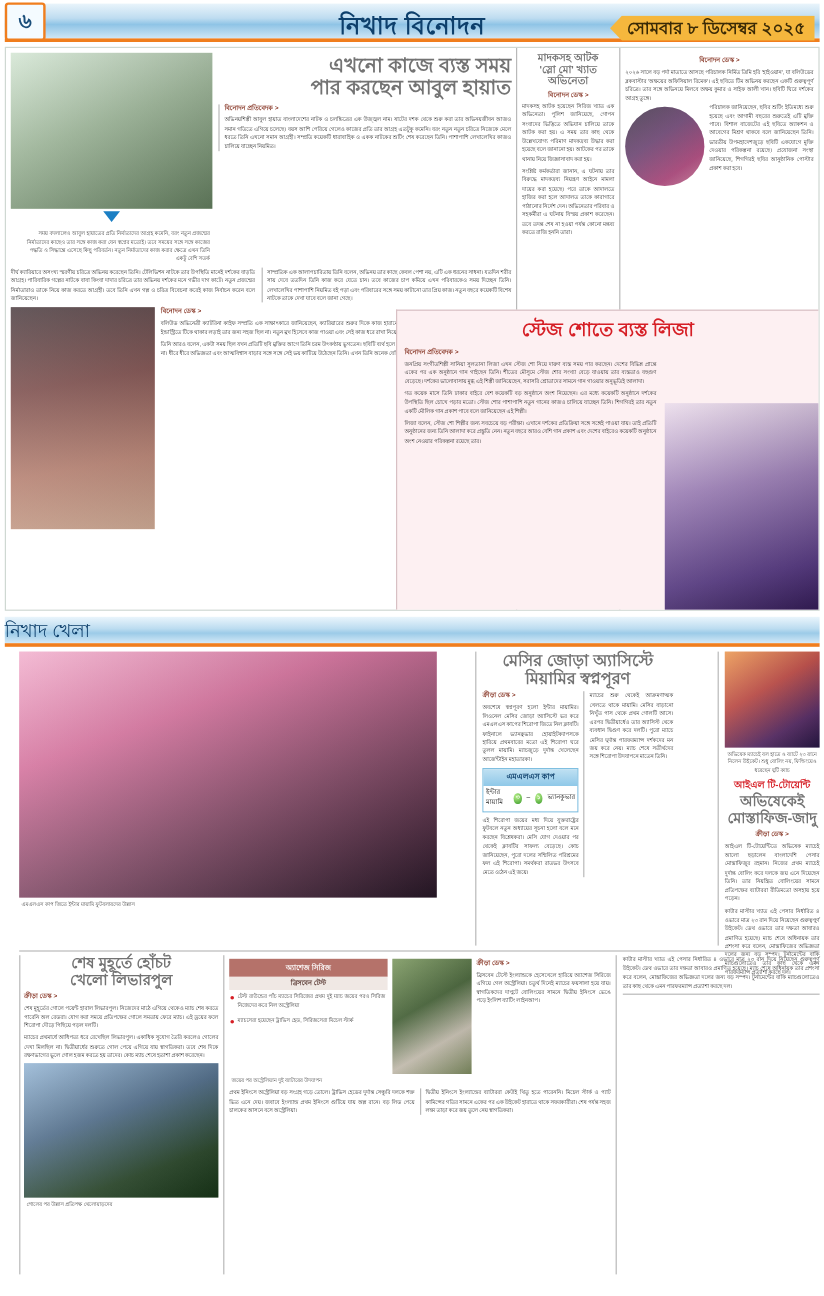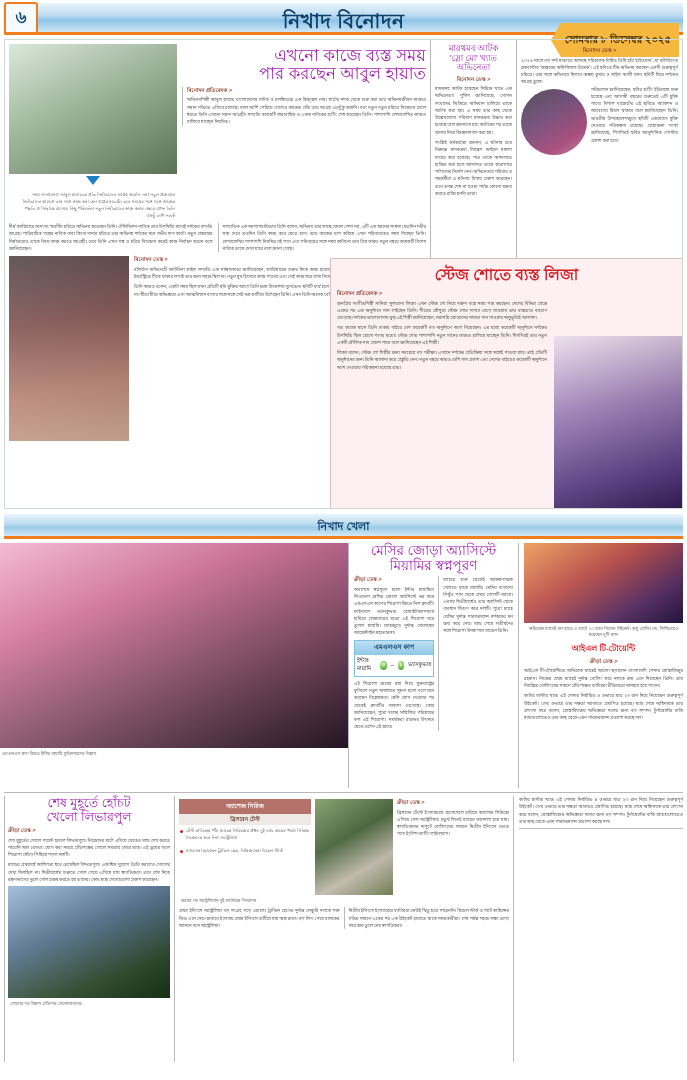--- a/index.html
+++ b/index.html
@@ -15,27 +15,27 @@
   
   .masthead { position:relative; height:32px; margin:3px 4px 0 4px;
     background:linear-gradient(180deg,#e9f4fb 0%,#bedcf0 42%,#8fc4e6 60%,#cfe6f5 100%);
     border-bottom:3px solid #f07e1e; }
   .pageno { position:absolute; left:0; top:-1px; width:34px; height:32px;
     background:#f4fbff; border:2px solid #f07e1e; border-radius:3px;
     display:flex; align-items:center; justify-content:center;
     font-size:17px; color:#1a4e7a; font-weight:bold; }
   .masthead-title { position:absolute; left:0; right:0; top:3px; text-align:center;
     font-size:20px; font-weight:bold; color:#0d3f6b; letter-spacing:.5px; }
-  .datebadge { position:absolute; right:4px; top:20px; height:34px;
-    background:#f5b73d; color:#3a2a06; font-size:10px; font-weight:bold;
+  .datebadge { position:absolute; right:4px; top:10px; height:21px;
+    background:#f5b73d; color:#3a2a06; font-size:14px; font-weight:bold;
     display:flex; align-items:center; padding:0 8px 0 14px;
     clip-path:polygon(10px 0,100% 0,100% 100%,10px 100%,0 50%); }
 
   
-  .hl { color:#a21caf; font-weight:normal; line-height:1.12; text-align:center; }
+  .hl { color:#737373; font-weight:bold; line-height:1.12; text-align:center; }
   .byline { font-size:5.4px; color:#8a3a2a; font-weight:bold; margin-bottom:1.5px; }
   .body-txt { font-size:4.5px; line-height:1.62; color:#2b2b2b; text-align:justify;
     hyphens:auto; word-spacing:-.3px; }
   .photo { background:#b9c6d2; position:relative; overflow:hidden; }
   .photo::after { content:""; position:absolute; inset:0;
     background:linear-gradient(135deg,rgba(255,255,255,.22),rgba(0,0,0,.18)); }
   .vrule { border-left:1px solid #b9b9b9; }
 
   
   .ent { position:relative; margin:4px 4px 0 4px; height:470px;
@@ -76,25 +76,25 @@
   .liza-head { font-size:15.5px; font-weight:bold; color:#d61f26;
     text-align:center; padding:4px 0 1px 0; }
   .liza-body { padding:0 6px; }
   .liza-photo { position:absolute; right:0; bottom:0; width:128px; height:172px;
     background:linear-gradient(170deg,#e8d8e8 0%,#9b7ab8 40%,#5a3a8a 80%,#3a2060 100%); }
 
   
   .sbanner { position:relative; height:25px; margin:5px 4px 0 4px;
     background:linear-gradient(180deg,#eaf5fc 0%,#bcdcf0 45%,#9ccbe8 62%,#d4e9f7 100%);
     border-bottom:3px solid #f07e1e; }
-  .sbanner-title { text-align:center; font-size:11px; font-weight:bold;
+  .sbanner-title { text-align:left; font-size:15px; font-weight:normal;
     color:#0d3f6b; line-height:25px; }
 
   
-  .sports { margin:4px 4px 0 0; display:flex; height:245px; }
+  .sports { margin:4px 4px 0 16px; display:flex; height:245px;gap:32px; }
   .s-left { width:348px; }
   .mls-photo { width:100%; height:205px;
     background:linear-gradient(160deg,#f0a8c8 0%,#d86a9a 30%,#8a4a6a 60%,#2a1a2a 100%); }
   .mls-cap { font-size:4.3px; color:#444; padding:3px 2px 0 2px; line-height:1.5; }
   .s-mid { width:170px; padding:0 5px; }
   .s-mid .hl { font-size:13.5px; }
   .s-mid-cols { display:flex; gap:4px; margin-top:3px; }
   .s-mid-cols > div { flex:1; }
   .scorebox { margin:3px 0; border:1px solid #7fbfe0; }
   .scorebox-h { background:linear-gradient(180deg,#bfe0f2,#8fc8e8);
@@ -106,21 +106,21 @@
     display:flex;align-items:center;justify-content:center;
     font-size:5px;color:#fff;font-weight:bold; }
   .s-right { flex:1; padding-left:5px; }
   .mustafiz-photo { width:100%; height:80px;
     background:linear-gradient(150deg,#e88a3a 0%,#c0403a 40%,#5a2a6a 75%,#2a1a4a 100%); }
   .kicker { text-align:center; font-size:8px; font-weight:bold; color:#d61f26;
     margin:3px 0 1px 0; }
   .s-right .hl { font-size:12px; }
 
   
-  .bottom { margin:4px 4px 0 4px; display:flex; height:270px; border-top:1px solid #b9b9b9; padding-top:3px;justify-content:space-between; }
+  .bottom { margin:4px 4px 0 16px; display:flex; height:270px; border-top:1px solid #b9b9b9; padding-top:3px;justify-content:space-between; }
   .b-liv { width:170px; padding-right:4px; }
   .b-liv .hl { font-size:12.5px; }
   .liv-photo { width:100%; height:112px; margin-top:3px;
     background:linear-gradient(160deg,#8aaed0 0%,#4a6a8a 40%,#2a4a2a 75%,#1a3a1a 100%); }
   .b-ash { flex:1; padding:0 4px; }
   .b-ash .hl { font-size:14px; text-align:center; }
   .ash-row { display:flex; gap:4px; margin-top:3px; }
   .ash-box { width:132px; }
   .ash-h { background:#b5726a; color:#fff; text-align:center;
     font-size:6px; font-weight:bold; padding:2px 0; }
@@ -183,21 +183,21 @@
             <div class="kat-txt">
               <div class="byline">বিনোদন ডেস্ক &gt;</div>
               <div class="body-txt">বলিউড অভিনেত্রী ক্যাটরিনা কাইফ সম্প্রতি এক সাক্ষাৎকারে জানিয়েছেন, ক্যারিয়ারের শুরুর দিকে কাজ হারানোর ভয়ে তিনি মানসিকভাবে ভীষণ ভেঙে পড়েছিলেন। ইন্ডাস্ট্রিতে টিকে থাকার লড়াই তার জন্য সহজ ছিল না। নতুন মুখ হিসেবে কাজ পাওয়া এবং সেই কাজ ধরে রাখা নিয়ে প্রতিনিয়ত উদ্বেগে থাকতেন তিনি।</div>
               <div class="body-txt" style="margin-top:3px">তিনি আরও বলেন, একটা সময় ছিল যখন প্রতিটি ছবি মুক্তির আগে তিনি চরম উৎকণ্ঠায় ভুগতেন। ছবিটি ব্যর্থ হলে পরবর্তী কাজ পাবেন কি না, সেই চিন্তা তাকে ঘুমাতে দিত না। ধীরে ধীরে অভিজ্ঞতা এবং আত্মবিশ্বাস বাড়ার সঙ্গে সঙ্গে সেই ভয় কাটিয়ে উঠেছেন তিনি। এখন তিনি অনেক বেশি স্থিতধী এবং কাজ নিয়ে নির্ভার।</div>
             </div>
           </div>
         </div>
       </div>
 
       <div class="col-drug vrule">
-        <div class="hl" style="white-space:pre-line">মারথমব আটক
+        <div class="hl" style="white-space:pre-line">মাদকসহ আটক
 'স্লো মো' খ্যাত
 অভিনেতা</div>
         <div style="margin-top:3px">
           <div class="byline" style="text-align:center">বিনোদন ডেস্ক &gt;</div>
           <div class="body-txt">মাদকসহ আটক হয়েছেন সিরিজ খ্যাত এক অভিনেতা। পুলিশ জানিয়েছে, গোপন সংবাদের ভিত্তিতে অভিযান চালিয়ে তাকে আটক করা হয়। এ সময় তার কাছ থেকে উল্লেখযোগ্য পরিমাণ মাদকদ্রব্য উদ্ধার করা হয়েছে বলে জানানো হয়। আটকের পর তাকে থানায় নিয়ে জিজ্ঞাসাবাদ করা হয়।</div>
           <div class="body-txt" style="margin-top:3px">সংশ্লিষ্ট কর্মকর্তারা জানান, এ ঘটনায় তার বিরুদ্ধে মাদকদ্রব্য নিয়ন্ত্রণ আইনে মামলা দায়ের করা হয়েছে। পরে তাকে আদালতে হাজির করা হলে আদালত তাকে কারাগারে পাঠানোর নির্দেশ দেন। অভিনেতার পরিবার ও সহকর্মীরা এ ঘটনায় বিস্ময় প্রকাশ করেছেন। তবে তদন্ত শেষ না হওয়া পর্যন্ত কোনো মন্তব্য করতে রাজি হননি তারা।</div>
         </div>
       </div>
 
       <div class="col-akshay vrule">
@@ -252,20 +252,22 @@
         <div class="vrule" style="padding-left:4px">
           <div class="body-txt">ম্যাচের শুরু থেকেই আক্রমণাত্মক খেলতে থাকে মায়ামি। মেসির বাড়ানো নিখুঁত পাস থেকে প্রথম গোলটি আসে। এরপর দ্বিতীয়ার্ধেও তার অ্যাসিস্ট থেকে ব্যবধান দ্বিগুণ করে দলটি। পুরো ম্যাচে মেসির দুর্দান্ত পারফরম্যান্স দর্শকদের মন জয় করে নেয়। ম্যাচ শেষে সতীর্থদের সঙ্গে শিরোপা উদযাপনে মাতেন তিনি।</div>
         </div>
       </div>
     </div>
 
     <div class="s-right vrule">
       <div class="photo mustafiz-photo"></div>
       <div class="mls-cap" style="text-align:center">অভিষেক ম্যাচেই বল হাতে ও ব্যাটে ২৩ রানে নিলেন উইকেট। শুধু বোলিং নয়, ফিল্ডিংয়েও ধরেছেন দুটি ক্যাচ</div>
       <div class="kicker">আইএল টি-টোয়েন্টি</div>
+      <div class="hl" style="white-space:pre-line">অভিষেকেই
+মোস্তাফিজ-জাদু</div>
       <div class="byline" style="text-align:center;margin-top:3px">ক্রীড়া ডেস্ক &gt;</div>
       <div class="body-txt">আইএল টি-টোয়েন্টিতে অভিষেক ম্যাচেই আলো ছড়ালেন বাংলাদেশি পেসার মোস্তাফিজুর রহমান। নিজের প্রথম ম্যাচেই দুর্দান্ত বোলিং করে দলকে জয় এনে দিয়েছেন তিনি। তার নিয়ন্ত্রিত বোলিংয়ের সামনে প্রতিপক্ষের ব্যাটাররা রীতিমতো অসহায় হয়ে পড়েন।</div>
       <div class="body-txt" style="margin-top:3px">কাটার মাস্টার খ্যাত এই পেসার নির্ধারিত ৪ ওভারে মাত্র ২৩ রান দিয়ে নিয়েছেন গুরুত্বপূর্ণ উইকেট। ডেথ ওভারে তার দক্ষতা আবারও প্রমাণিত হয়েছে। ম্যাচ শেষে অধিনায়ক তার প্রশংসা করে বলেন, মোস্তাফিজের অভিজ্ঞতা দলের জন্য বড় সম্পদ। টুর্নামেন্টের বাকি ম্যাচগুলোতেও তার কাছ থেকে এমন পারফরম্যান্স প্রত্যাশা করছে দল।</div>
     </div>
   </div>
 
   <div class="bottom">
 
     <div class="b-liv vrule" style="padding-left:3px">
       <div class="hl" style="white-space:pre-line">শেষ মুহূর্তে হোঁচট

